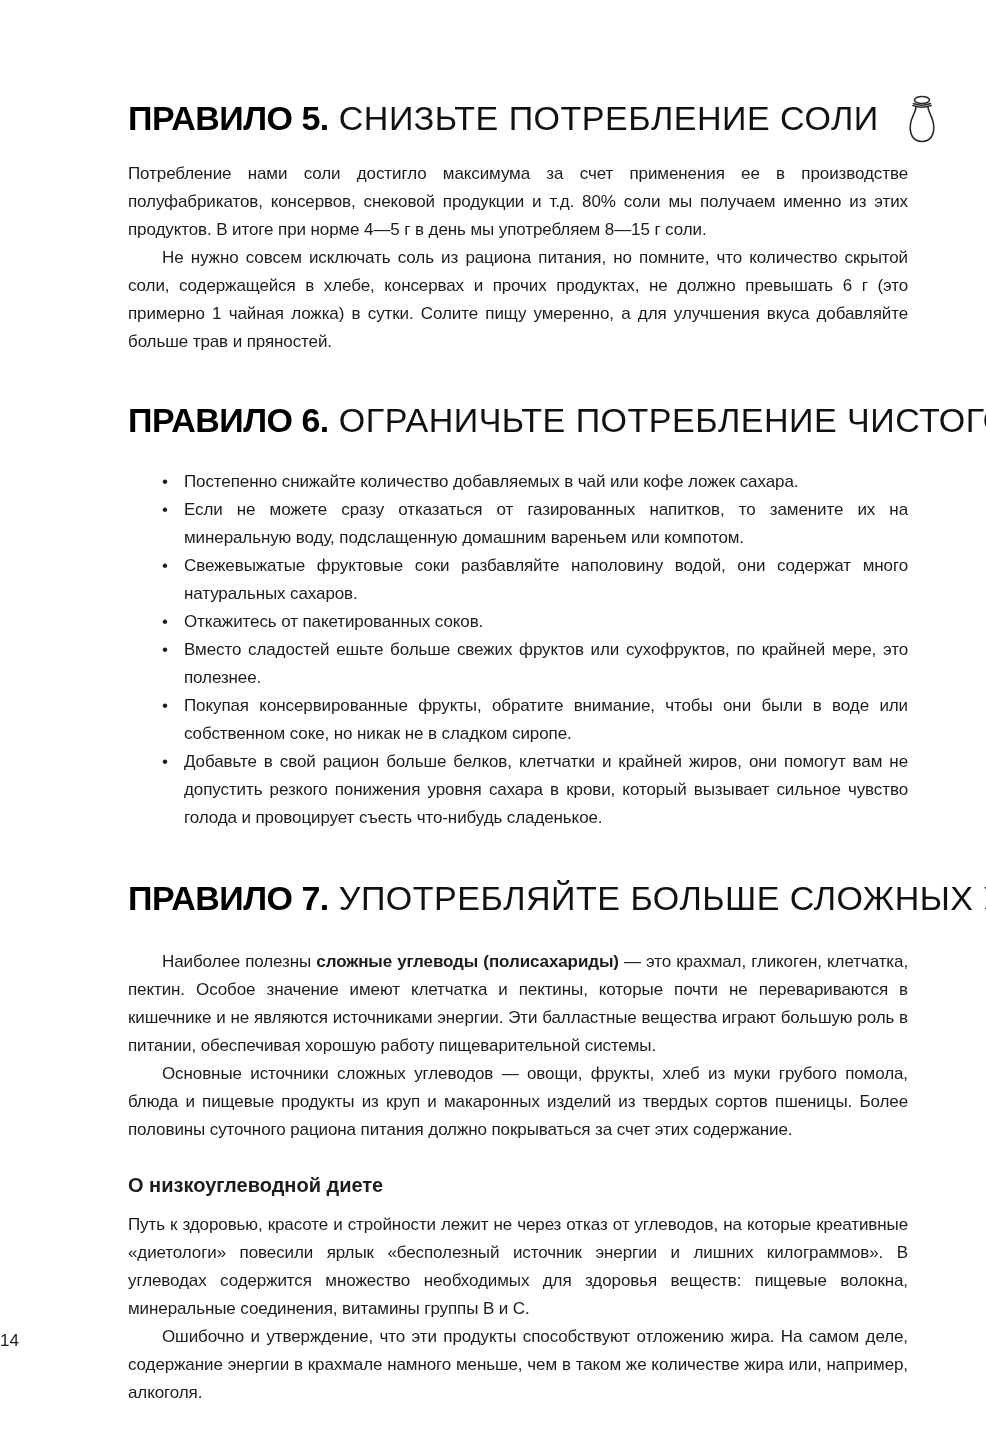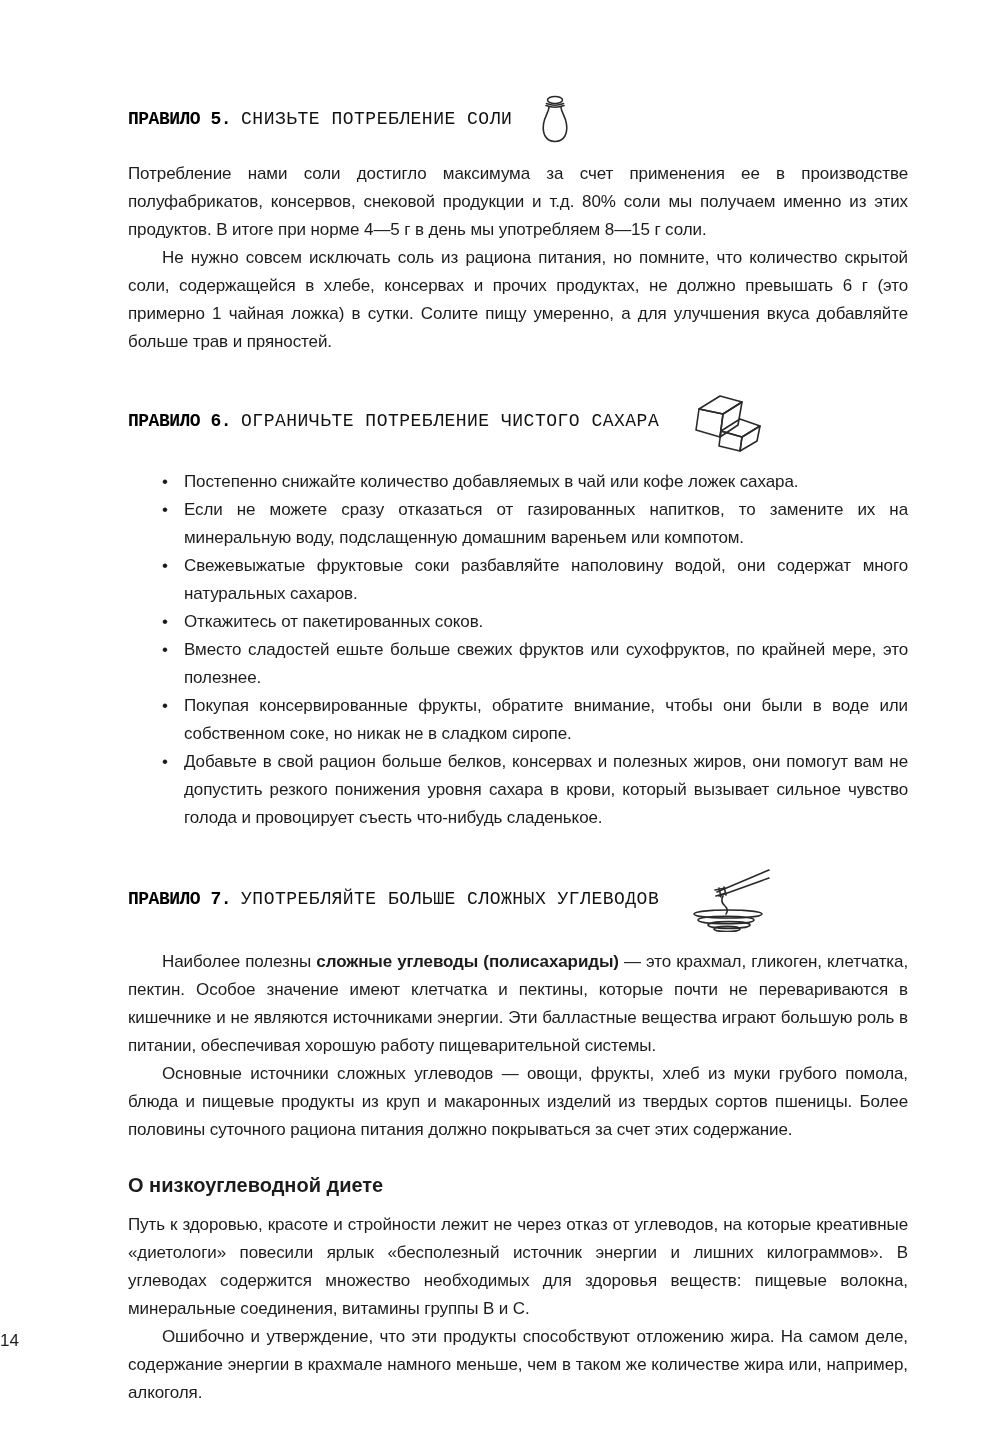--- a/index.html
+++ b/index.html
@@ -12,24 +12,23 @@
     box-sizing: border-box;
     padding: 94px 78px 0 128px;
     font-family: "Liberation Sans", sans-serif;
     color: #1c1c1c;
     overflow: hidden;
   }
   .rule-heading {
     display: flex;
     align-items: center;
     margin: 0 0 16px 0;
-    font-size: 18px;
+    font-size: 34px;
     line-height: 1.15;
     white-space: nowrap;
-    font-family: Liberation Mono, monospace;
   }
   .rule-label {
     font-weight: 800;
     letter-spacing: -0.5px;
     margin-right: 10px;
     color: #000;
   }
   .rule-title {
     font-weight: 400;
     letter-spacing: 0.5px;
@@ -120,21 +119,21 @@
         </svg>
       </span>
     </h1>
     <ul class="bullets">
       <li>Постепенно снижайте количество добавляемых в чай или кофе ложек сахара.</li>
       <li>Если не можете сразу отказаться от газированных напитков, то замените их на минеральную воду, подслащенную домашним вареньем или компотом.</li>
       <li>Свежевыжатые фруктовые соки разбавляйте наполовину водой, они содержат много натуральных сахаров.</li>
       <li>Откажитесь от пакетированных соков.</li>
       <li>Вместо сладостей ешьте больше свежих фруктов или сухофруктов, по крайней мере, это полезнее.</li>
       <li>Покупая консервированные фрукты, обратите внимание, чтобы они были в воде или собственном соке, но никак не в сладком сиропе.</li>
-      <li>Добавьте в свой рацион больше белков, консервах и полезных жиров, они помогут вам не допустить резкого понижения уровня сахара в крови, который вызывает сильное чувство голода и провоцирует съесть что-нибудь сладенькое.</li>
+      <li>Добавьте в свой рацион больше белков, клетчатки и крайней жиров, они помогут вам не допустить резкого понижения уровня сахара в крови, который вызывает сильное чувство голода и провоцирует съесть что-нибудь сладенькое.</li>
     </ul>
   </section>
 
   <section class="rule-section">
     <h1 class="rule-heading">
       <span class="rule-label">ПРАВИЛО 7.</span>
       <span class="rule-title">УПОТРЕБЛЯЙТЕ БОЛЬШЕ СЛОЖНЫХ УГЛЕВОДОВ</span>
       <span class="heading-icon">
         <svg width="86" height="66" viewBox="0 0 86 66">
           <path class="ico" d="M84 4 L32 26"></path>

